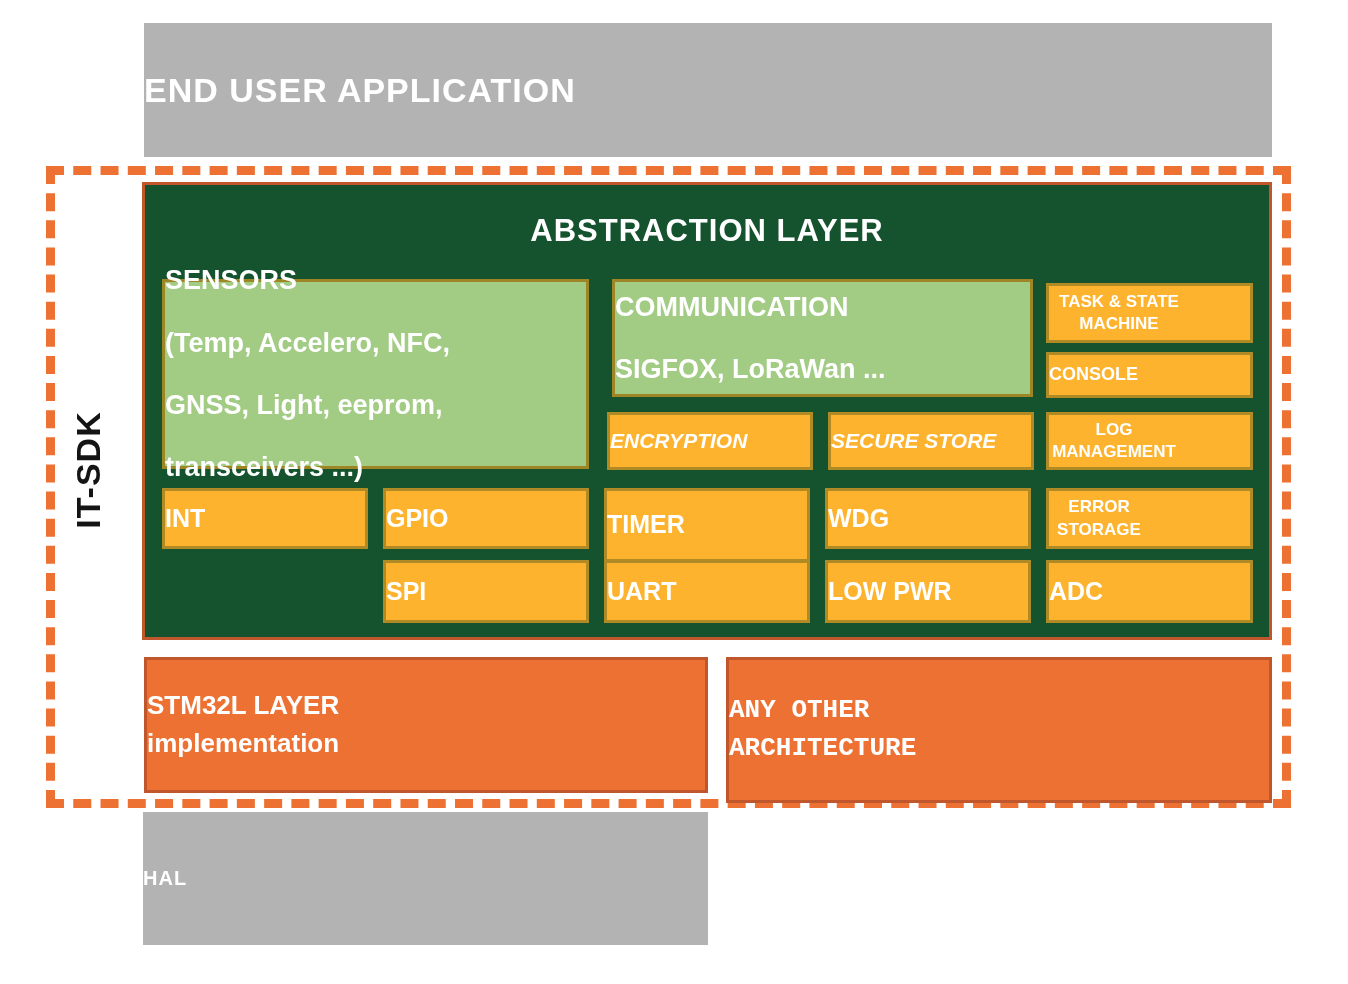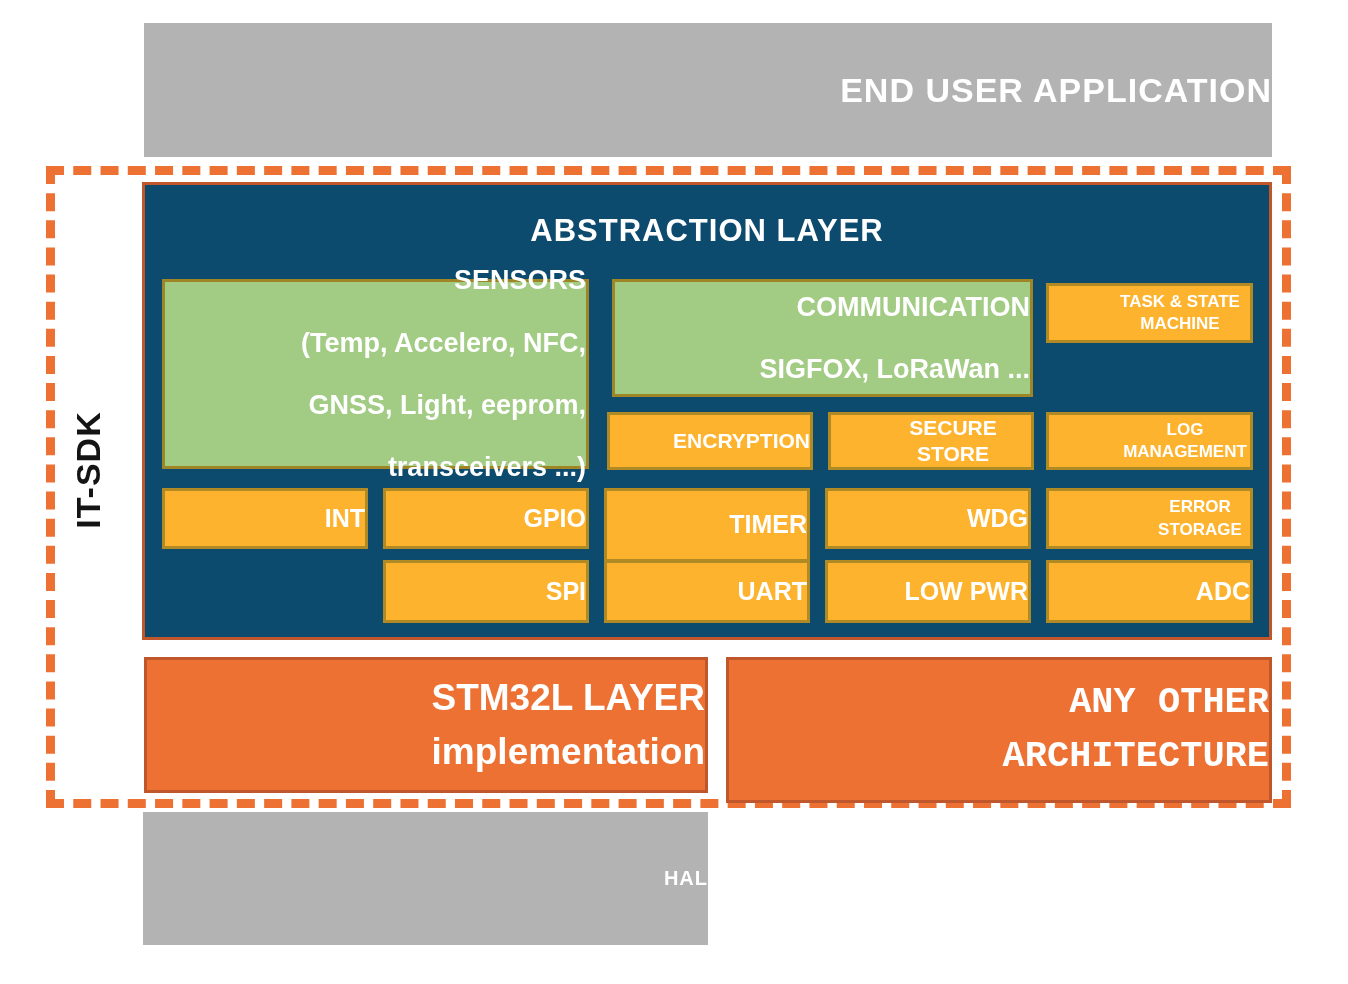--- a/index.html
+++ b/index.html
@@ -7,27 +7,26 @@
   .stage {
     position: relative;
     width: 1348px; height: 984px;
     background: #ffffff;
     overflow: hidden;
   }
   .box {
     position: absolute;
     display: flex;
     flex-direction: column;
-    align-items: flex-end;
+    align-items: flex-start;
     justify-content: center;
     text-align: center;
     color: #ffffff;
     font-weight: 700;
     line-height: 1.25;
-    padding-left: 44px;
   }
   .gray   { background: #B3B3B3; }
   .orange { background: #ED7133; border: 3px solid #C0562B; }
   .gold   { background: #FDB32E; border: 3px solid #AF8A25; }
   .green  { background: #A2CB84; border: 3px solid #9E8627; gap: 24px; }
 
   .sdk-dashed {
     position: absolute;
     left: 46px; top: 166px;
     width: 1245px; height: 642px;
@@ -44,37 +43,37 @@
     white-space: nowrap;
   }
 
   .end-user { left: 144px; top: 23px;  width: 1128px; height: 134px; font-size: 34px; letter-spacing: 1px; }
   .hal      { left: 143px; top: 812px; width: 565px;  height: 133px; font-size: 20px; letter-spacing: 1px; }
 
   .abstraction {
     position: absolute;
     left: 142px; top: 182px;
     width: 1130px; height: 458px;
-    background: #0c4a6e;
+    background: #14532d;
     border: 3px solid #C0562B;
   }
   .abs-title {
     position: absolute;
     left: 0; top: 28px; width: 100%;
     text-align: center;
     color: #fff; font-size: 31px; font-weight: 700;
     letter-spacing: 1px;
   }
   .big-green { font-size: 27px; font-weight: 700; line-height: 1.42; }
   .module-lg { font-size: 25px; }
-  .module-md { font-size: 21px; }
+  .module-md { font-size: 21px; font-style: italic; }
   .module-sm { font-size: 17px; line-height: 1.3; }
   .wrap-narrow { display: inline-block; }
 
-  .impl { font-size: 37px; line-height: 1.45; }
+  .impl { font-size: 26px; line-height: 1.45; }
   .stm32l { left: 144px; top: 657px; width: 564px; height: 136px; }
   .other-arch { left: 726px; top: 657px; width: 546px; height: 146px; font-family: Liberation Mono, monospace; }
 </style>
 </head>
 <body>
 
 <div class="stage">
 
   <div class="box gray end-user">
     <span>END USER APPLICATION</span>
@@ -93,20 +92,23 @@
       <div>transceivers ...)</div>
     </div>
 
     <div class="box green big-green" style="left:467px; top:94px; width:421px; height:118px;">
       <div>COMMUNICATION</div>
       <div>SIGFOX, LoRaWan ...</div>
     </div>
 
     <div class="box gold module-sm" style="left:901px; top:98px; width:207px; height:60px;">
       <span class="wrap-narrow" style="max-width:140px;">TASK &amp; STATE MACHINE</span>
+    </div>
+    <div class="box gold module-sm" style="left:901px; top:167px; width:207px; height:46px; font-size:18px;">
+      <span>CONSOLE</span>
     </div>
     <div class="box gold module-sm" style="left:901px; top:227px; width:207px; height:58px;">
       <span class="wrap-narrow" style="max-width:130px;">LOG MANAGEMENT</span>
     </div>
 
     <div class="box gold module-md" style="left:462px; top:227px; width:206px; height:58px;">
       <span>ENCRYPTION</span>
     </div>
     <div class="box gold module-md" style="left:683px; top:227px; width:206px; height:58px;">
       <span>SECURE STORE</span>

